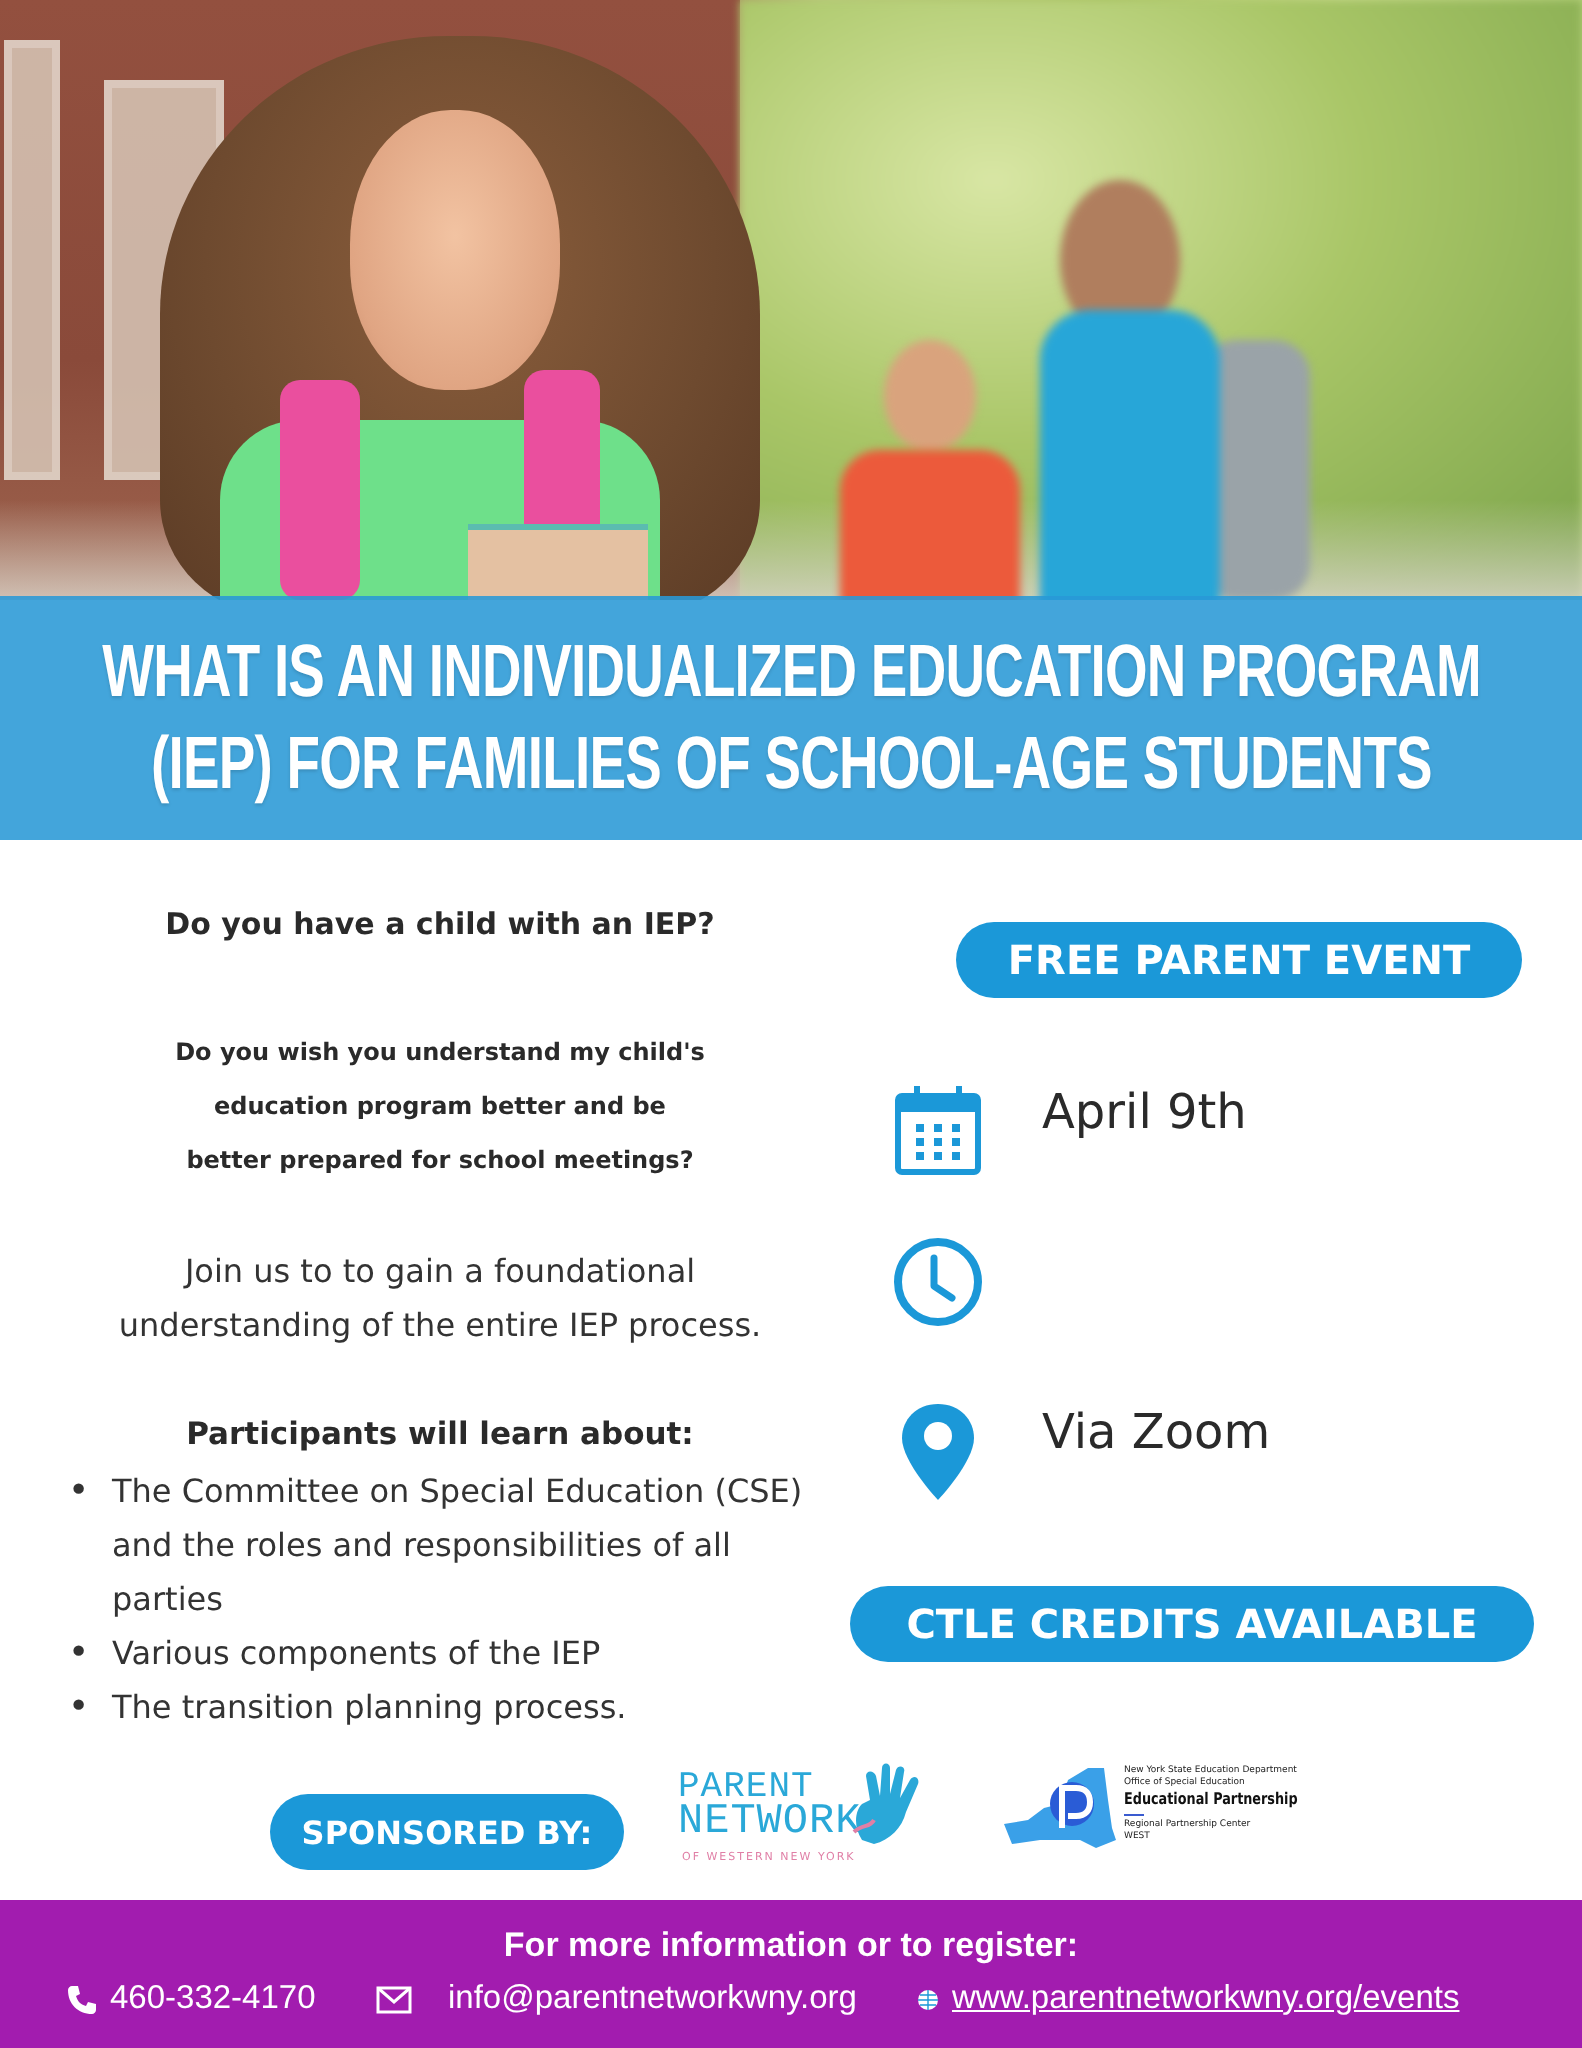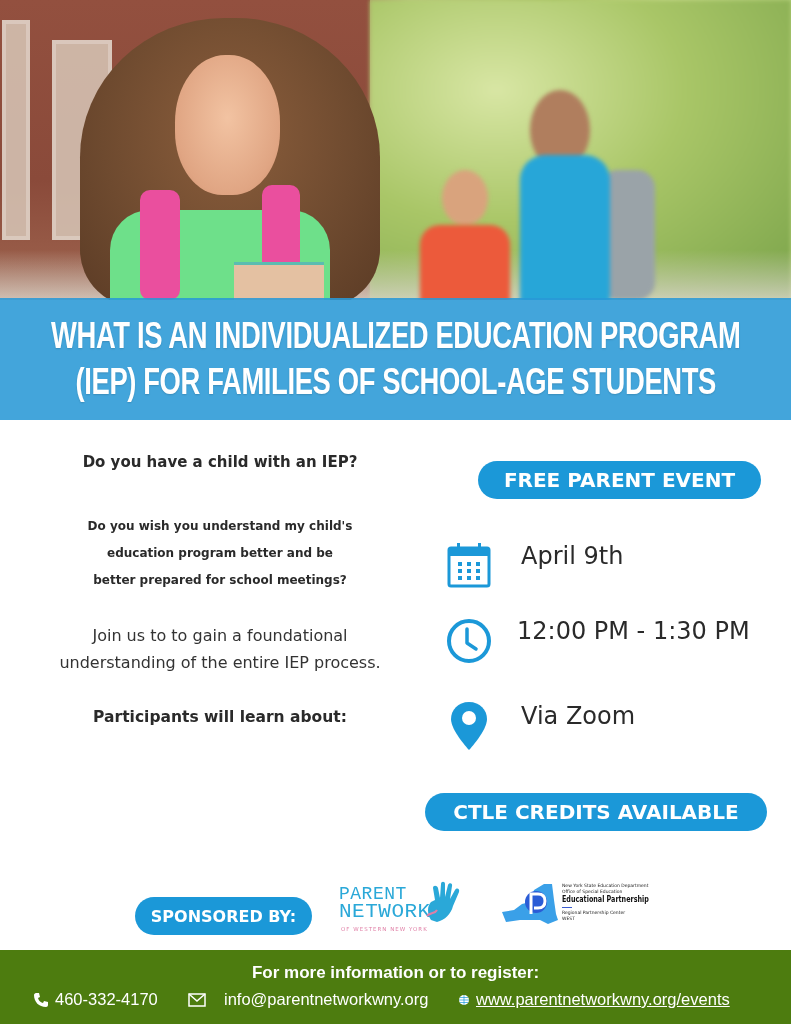--- a/index.html
+++ b/index.html
@@ -68,21 +68,21 @@
   .logo-pn .pn-text { position: absolute; left: 4px; top: 6px; font-family: Liberation Mono, monospace; color: #2aa8d8; font-size: 18px; line-height: 16px; letter-spacing: .5px; }
   .logo-pn .pn-sub { position: absolute; left: 6px; top: 46px; font-size: 5.5px; color: #e07fa6; letter-spacing: 1px; white-space: nowrap; }
   .logo-pn svg { position: absolute; left: 88px; top: 0; }
   .logo-ep { position: absolute; left: 500px; top: 880px; width: 170px; height: 55px; text-decoration: underline; }
   .logo-ep .ep-t1 { position: absolute; left: 62px; top: 3px; font-size: 4.5px; line-height: 6px; color: #222; white-space: nowrap; }
   .logo-ep .ep-t2 { position: absolute; left: 62px; top: 15px; font-size: 8px; font-weight: bold; color: #111; white-space: nowrap; transform: scaleX(.8); transform-origin: left; }
   .logo-ep .ep-t3 { position: absolute; left: 62px; top: 30px; font-size: 4.5px; line-height: 6px; color: #222; white-space: nowrap; }
   .logo-ep .ep-bar { position: absolute; left: 62px; top: 27px; width: 10px; height: 1px; background: #3a5bd0; }
 
   
-  .footer { position: absolute; left: 0; top: 950px; width: 791px; height: 74px; background: #4d7c0f; color: #fff; }
+  .footer { position: absolute; left: 0; top: 950px; width: 791px; height: 74px; background: #a21caf; color: #fff; }
   .footer-head { position: absolute; left: 0; top: 13px; width: 791px; text-align: center; font-family: "Liberation Sans", sans-serif; font-weight: bold; font-size: 17px; }
   .footer-row { position: absolute; top: 40px; left: 0; width: 791px; height: 24px; font-family: "Liberation Sans", sans-serif; font-size: 16.5px; }
   .f-item { position: absolute; display: flex; align-items: center; white-space: nowrap; }
   .f-phone { left: 33px; }
   .f-mail { left: 188px; gap: 12px; }
   .f-web { left: 458px; }
   .f-web a { color: #fff; text-decoration: underline; }
   .f-item svg { margin-right: 6px; }
 </style>
 </head>
@@ -122,20 +122,25 @@
   <div class="q2">
     <div>Do you wish you understand my child's</div>
     <div>education program better and be</div>
     <div>better prepared for school meetings?</div>
   </div>
   <div class="join">
     <div>Join us to to gain a foundational</div>
     <div>understanding of the entire IEP process.</div>
   </div>
   <div class="learn-h">Participants will learn about:</div>
+  <ul class="learn-list">
+    <li>The Committee on Special Education (CSE) and the roles and responsibilities of all parties</li>
+    <li>Various components of the IEP</li>
+    <li>The transition planning process.</li>
+  </ul>
 </div>
 
 <div class="pill pill-free">FREE PARENT EVENT</div>
 
 <div class="info-row row-date">
   <span class="icon">
     <svg width="46" height="48" viewBox="0 0 46 48">
       <rect x="3" y="6" width="40" height="38" rx="2" fill="none" stroke="#1b98d8" stroke-width="3"></rect>
       <rect x="3" y="6" width="40" height="8" fill="#1b98d8"></rect>
       <rect x="11" y="1" width="3" height="9" fill="#1b98d8"></rect>
@@ -156,21 +161,20 @@
   <span class="txt">April 9th</span>
 </div>
 
 <div class="info-row row-time">
   <span class="icon">
     <svg width="48" height="48" viewBox="0 0 48 48">
       <circle cx="24" cy="24" r="20" fill="none" stroke="#1b98d8" stroke-width="4"></circle>
       <path d="M22 12 L22 26 L31 32" fill="none" stroke="#1b98d8" stroke-width="3.5" stroke-linecap="round" stroke-linejoin="round"></path>
     </svg>
   </span>
-  <span class="txt">12:00 PM - 1:30 PM</span>
 </div>
 
 <div class="info-row row-zoom">
   <span class="icon">
     <svg width="40" height="52" viewBox="0 0 40 52">
       <path d="M20 2 C9 2 2 10 2 19 C2 31 20 50 20 50 C20 50 38 31 38 19 C38 10 31 2 20 2 Z" fill="#1b98d8"></path>
       <circle cx="20" cy="18" r="7" fill="#fff"></circle>
     </svg>
   </span>
   <span class="txt">Via Zoom</span>

